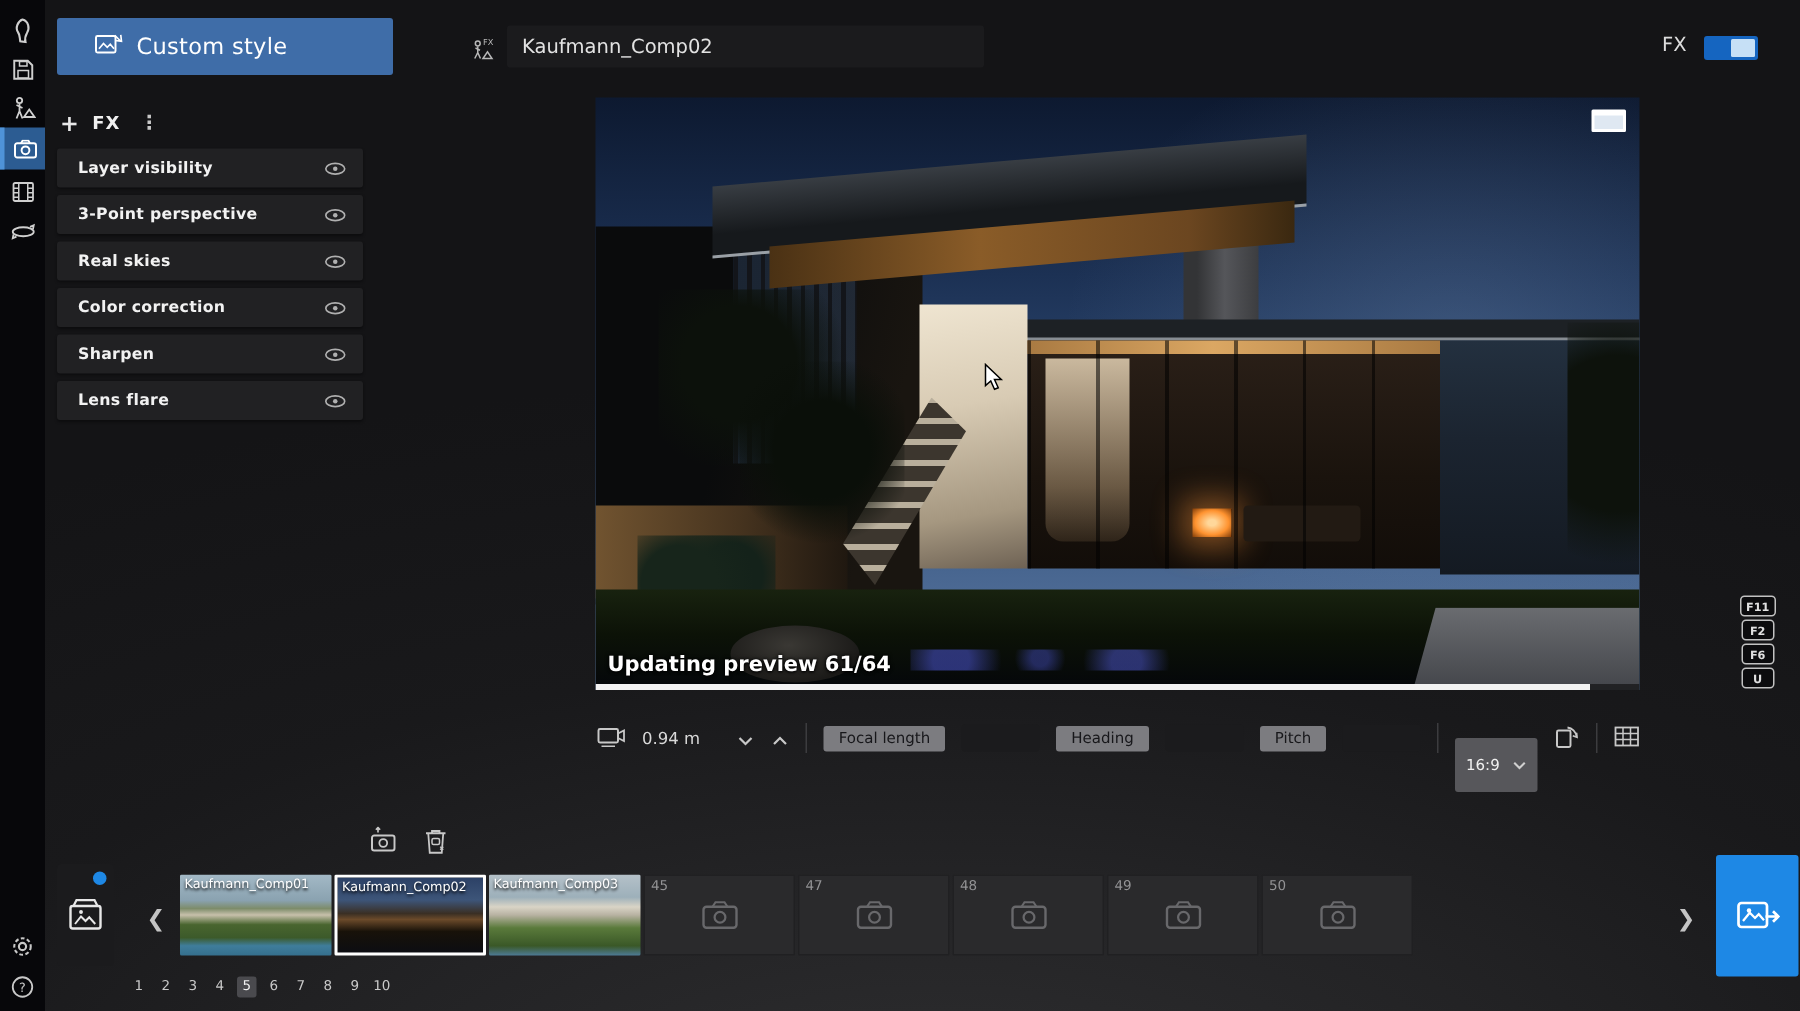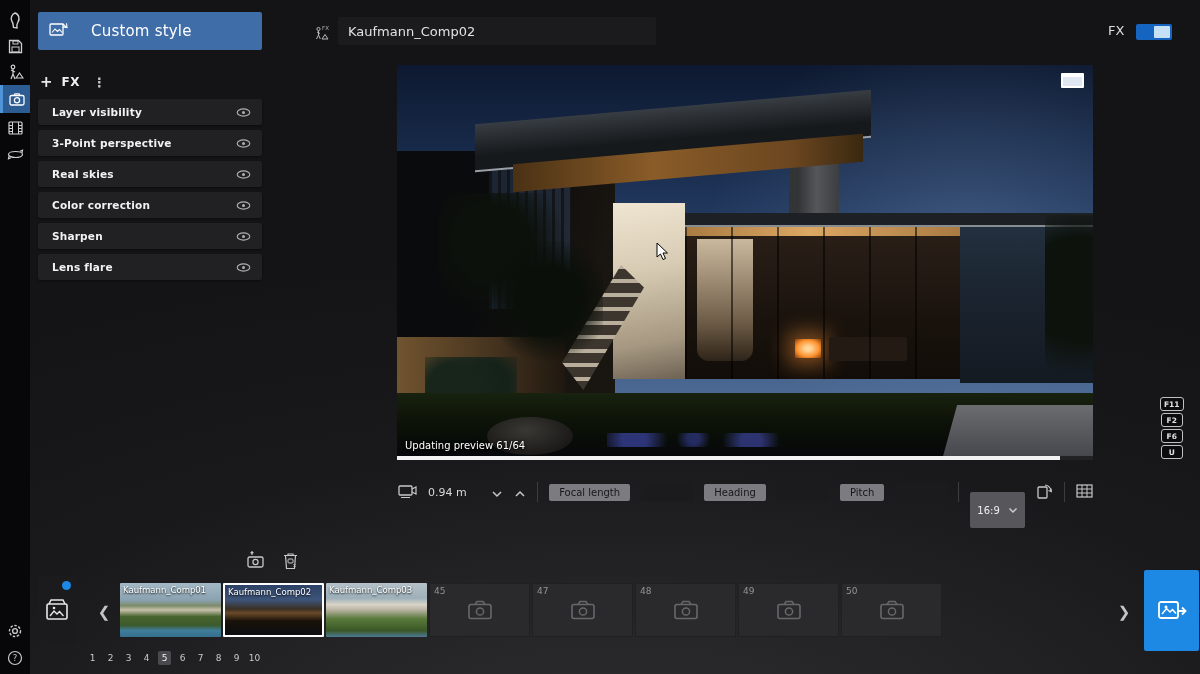--- a/index.html
+++ b/index.html
@@ -10,44 +10,44 @@
   .abs { position:absolute; }
 
   
   .rail { left:0; top:0; width:30px; height:674px; background:#07070a; z-index:30; }
   .rail-btn { position:absolute; left:0; width:30px; height:26px; display:flex; align-items:center; justify-content:center; }
   .rail-btn.active { height:28px; background:#2c5c92; border-left:3px solid #4f93d8; }
   .rail-btn svg { display:block; }
 
   
   .style-header { left:38px; top:12px; width:224px; height:38px; background:#3f6da8; border-radius:2px;
-                  display:flex; align-items:center; gap:23px; padding-left:11px; z-index:20; }
+                  display:flex; align-items:center; gap:9px; padding-left:25px; z-index:20; }
   .style-header-title { color:#fff; font-size:15px; letter-spacing:.2px; }
   .addfx-row { left:40px; top:70px; height:24px; display:flex; align-items:center; gap:9px; z-index:20; }
   .addfx-plus { color:#e8e8e8; font-size:15px; font-weight:bold; }
   .addfx-label { color:#f0f0f0; font-size:12px; font-weight:bold; letter-spacing:.5px; }
   .kebab { color:#c8c8c8; font-size:13px; font-weight:bold; margin-left:4px; }
-  .fx-item { left:38px; width:224px; height:26px; background:#212123; border-radius:2px;
+  .fx-item { left:38px; width:204px; height:26px; background:#212123; border-radius:2px;
              display:flex; align-items:center; justify-content:space-between;
              padding:0 11px 0 14px; z-index:20; box-shadow:0 1px 2px rgba(0,0,0,.4); }
   .fx-item-label { color:#f2f2f2; font-size:10.5px; font-weight:bold; letter-spacing:.2px; }
 
   
   .name-field { left:338px; top:17px; width:318px; height:28px; background:#1b1b1d; border-radius:2px;
                 display:flex; align-items:center; padding-left:10px; }
   .name-text { color:#e2e2e2; font-size:13px; }
   .fx-toggle-label { left:1108px; top:23px; color:#dcdcdc; font-size:13px; }
   .toggle { left:1136px; top:24px; width:36px; height:16px; background:#1565c0; border-radius:2px; }
   .toggle-knob { position:absolute; right:2px; top:2px; width:16px; height:12px; background:#c6e0f6; border-radius:1px; }
 
   
   .preview { left:397px; top:65px; width:696px; height:395px; overflow:hidden;
              background:linear-gradient(180deg,#0d1930 0%,#1c3154 30%,#2e4a74 55%,#46648e 78%,#54719b 92%,#5a7aa0 100%); z-index:10; }
   .pv { position:absolute; }
-  .status-text { left:8px; bottom:9px; color:#fff; font-size:10px; font-weight:normal;
+  .status-text { left:8px; bottom:9px; color:#fff; font-size:14px; font-weight:bold;
                  text-shadow:0 1px 2px #000, 0 0 3px #000; z-index:9; }
   .progress-track { left:0; right:0; bottom:0; height:4px; background:rgba(15,15,15,.65); z-index:9; }
   .progress-fill { height:100%; background:#f2f2f2; }
   .maximize-btn { right:9px; top:8px; width:23px; height:15px; background:#dfe8f2; border:2px solid #ffffff;
                   border-top-width:4px; border-radius:1px; z-index:9; }
 
   
   .controls { left:397px; top:477px; width:696px; height:30px; display:flex; align-items:center;
               justify-content:space-between; gap:9px; z-index:20; }
   .ctrl-divider { width:1px; height:20px; background:#3c3c3f; }

